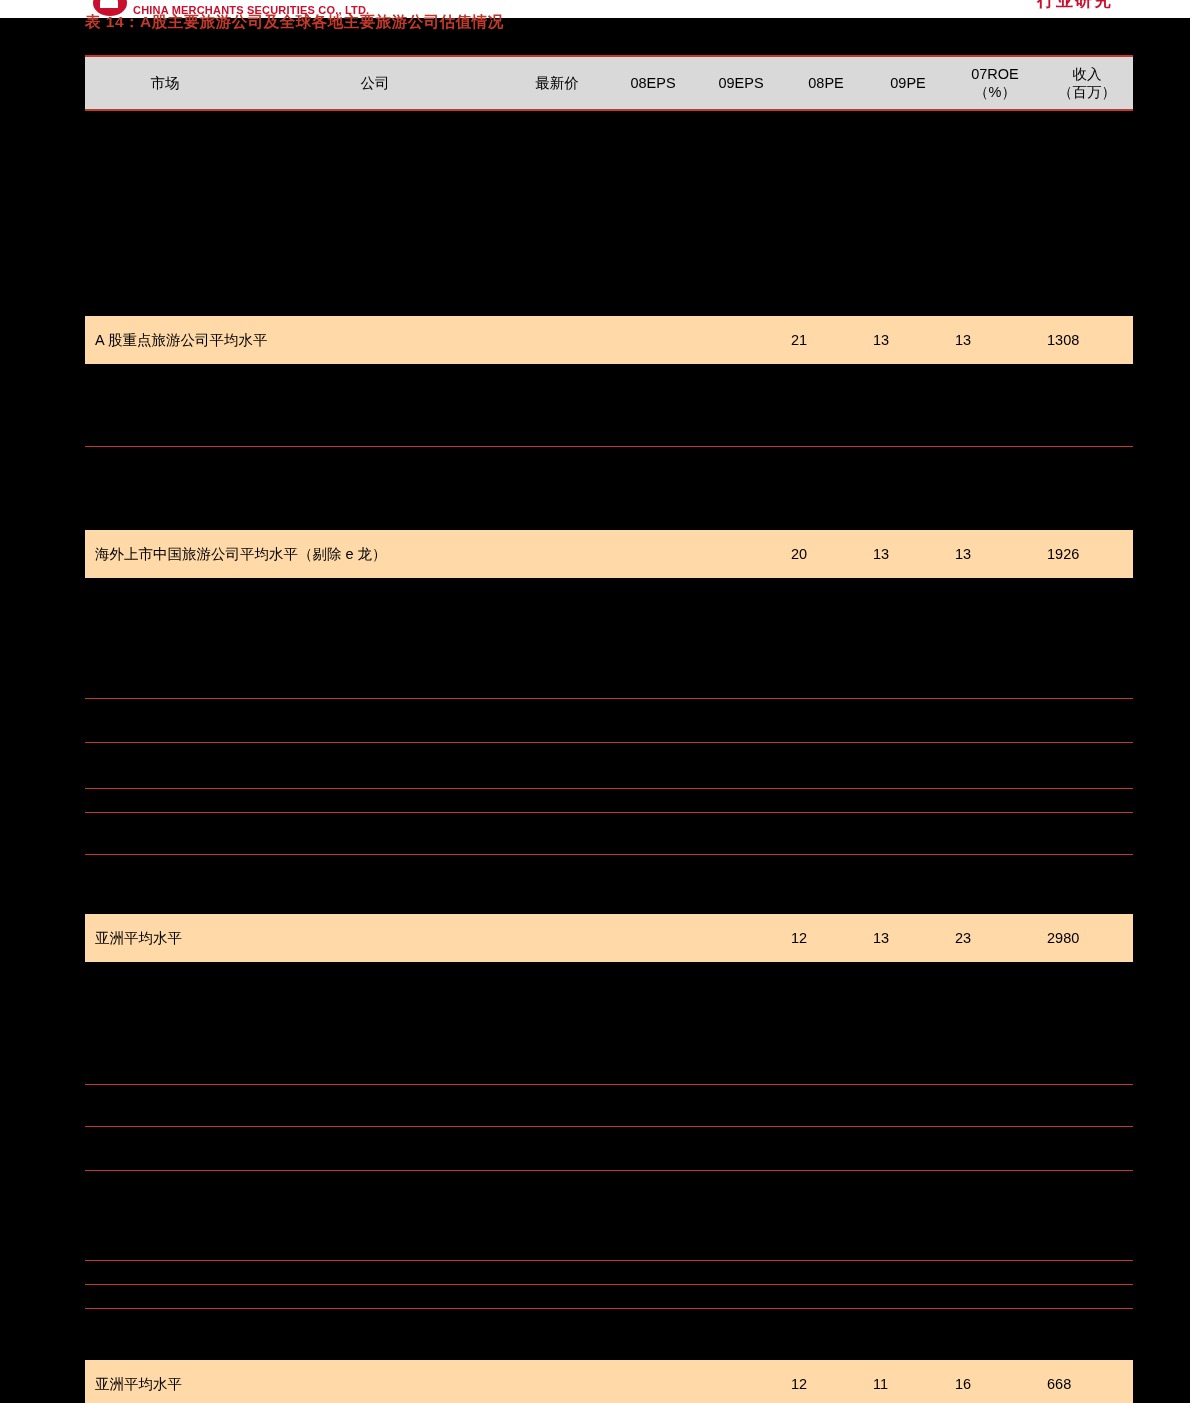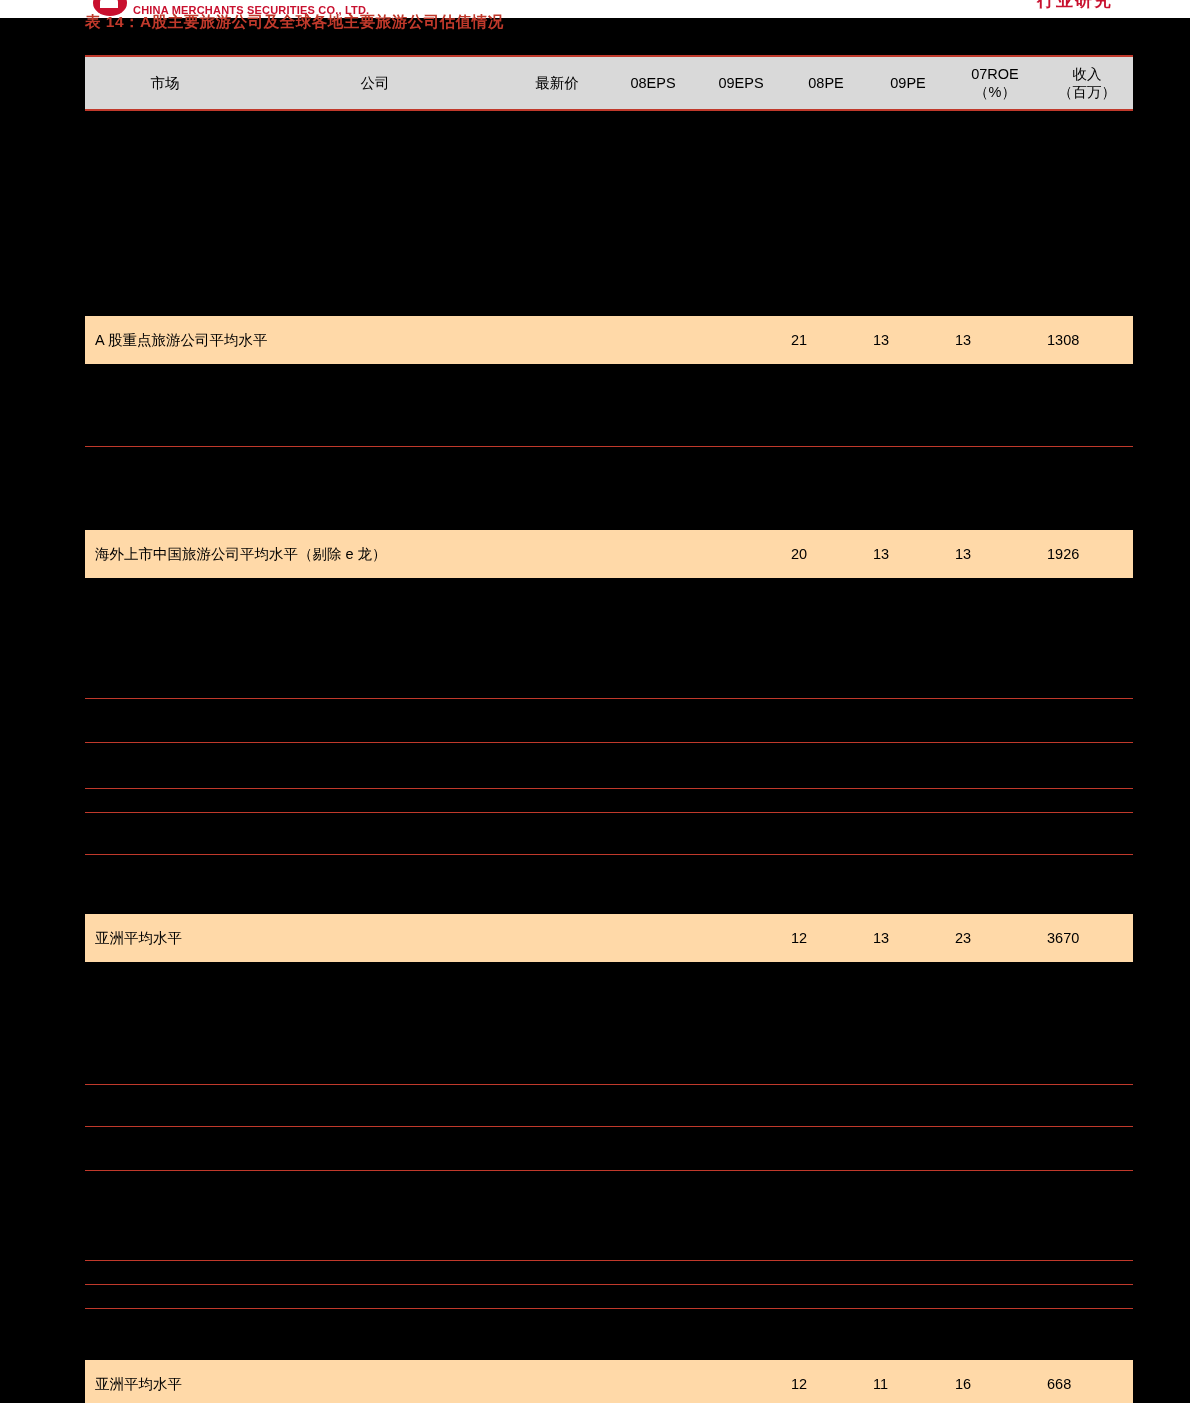--- a/index.html
+++ b/index.html
@@ -263,21 +263,21 @@
         </tr>
       <tr class="spacer-row">
           <td colspan="9" style="height:58px"></td>
         </tr>
 
       <tr class="summary-row">
         <td class="market" colspan="5">亚洲平均水平</td>
         <td class="num">12</td>
         <td class="num">13</td>
         <td class="num">23</td>
-        <td class="num">3670</td>
+        <td class="num">2980</td>
       </tr>
 
       <tr class="spacer-row">
           <td colspan="9" style="height:122px"></td>
         </tr>
       <tr class="rule-row">
           <td colspan="9"></td>
         </tr>
       <tr class="spacer-row">
           <td colspan="9" style="height:40px"></td>

